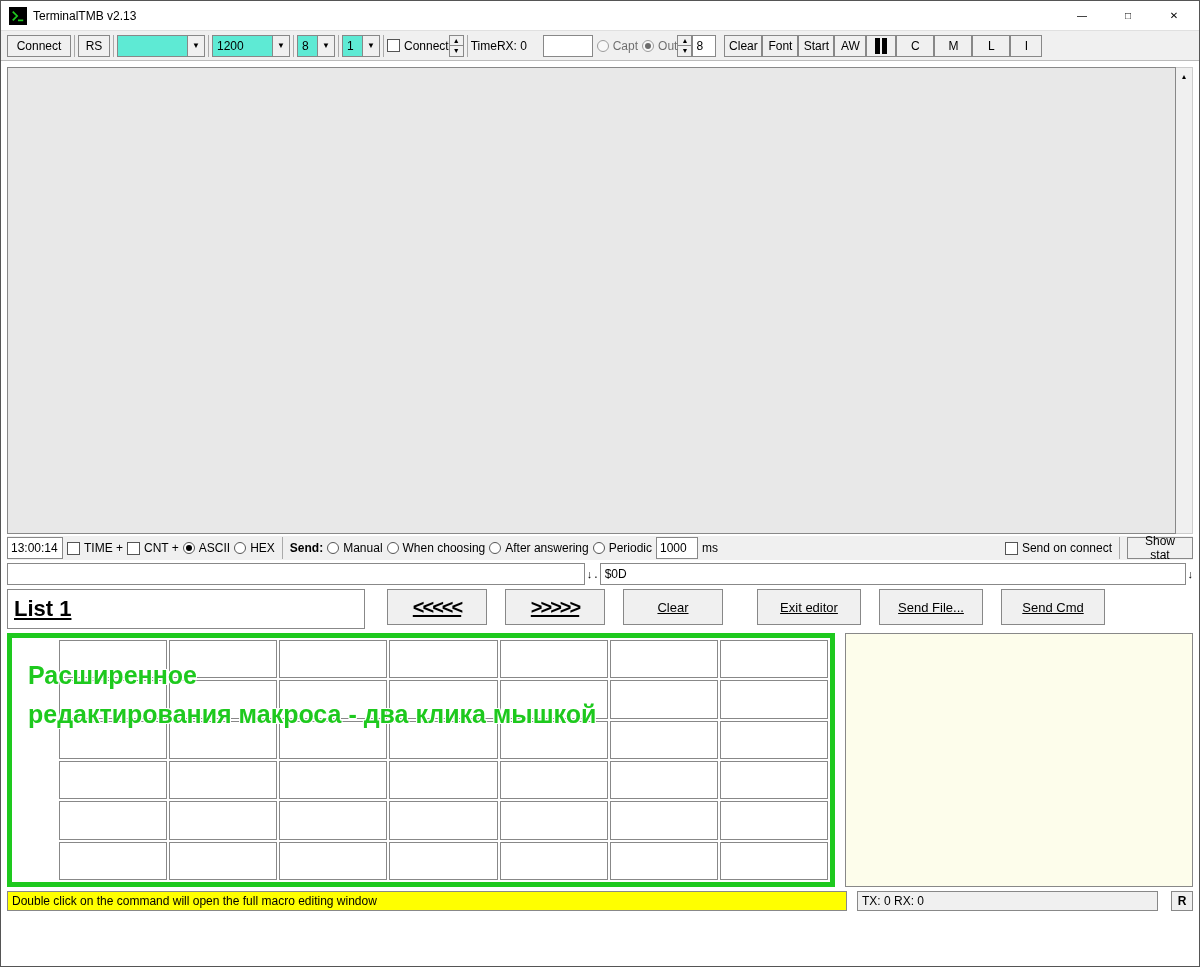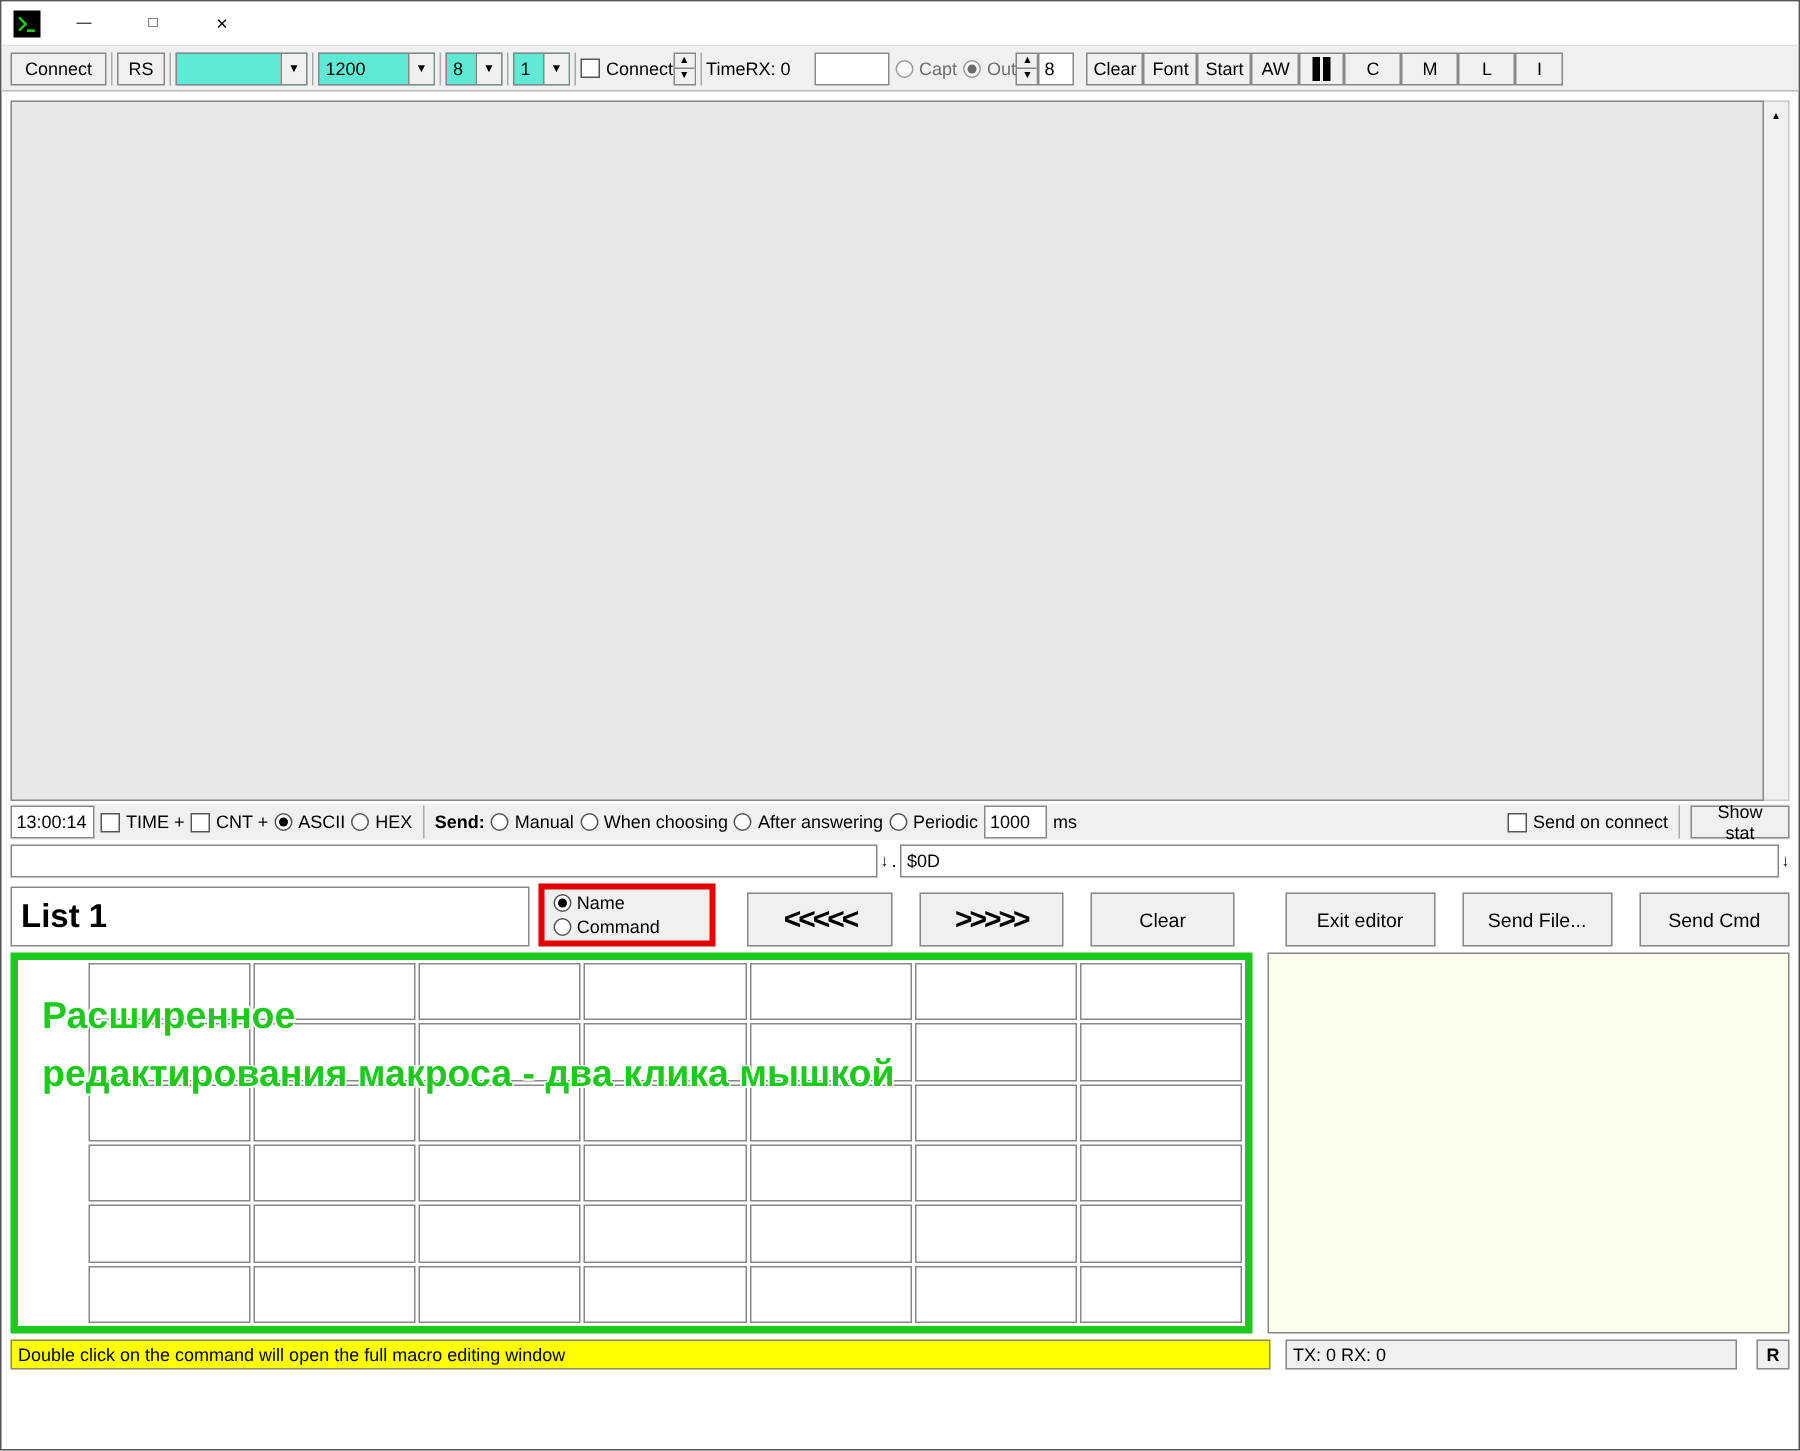--- a/index.html
+++ b/index.html
@@ -138,22 +138,22 @@
   .sendline {
     display:flex; align-items:center;
     margin:3px 6px 0 6px; gap:2px;
   }
   .big-input {
     flex:1; height:22px; border:1px solid #888; background:#fff;
   }
   .down-icon { font-size:11px; }
 
   .editor-row {
-    display:flex; align-items:flex-end;
-    margin:4px 6px 0 6px; gap:6px;
+    display:flex; align-items:flex-start;
+    margin:4px 6px 0 6px; gap:6px;text-decoration:underline;
   }
   .list-title {
     width:358px; height:40px;
     border:1px solid #888; background:#fff;
     padding:0 6px;
     display:flex; align-items:center;
     font-size:22px; font-weight:bold;
   }
   .red-box {
     width:122px;
@@ -250,20 +250,21 @@
 </head>
 <body>
 
 <div class="titlebar">
   <div class="app-icon">
     <svg viewBox="0 0 16 16">
         <path d="M2 3 L7 8 L2 13" stroke="#1ec91e" stroke-width="2" fill="none"></path>
         <line x1="8" y1="13" x2="14" y2="13" stroke="#1ec91e" stroke-width="2"></line>
       </svg>
   </div>
+  <div class="title-text">TerminalTMB v2.13</div>
   <div class="win-controls">
     <div class="win-btn">—</div>
     <div class="win-btn">□</div>
     <div class="win-btn">✕</div>
   </div>
 </div>
 
 <div class="toolbar">
   <button class="btn" style="width:64px">Connect</button>
   <div class="sep"></div>
@@ -391,30 +392,20 @@
   <span class="down-icon">↓</span>
   <span>.</span>
   <div class="big-input" style="flex:1;display:flex;align-items:center;padding:0 4px">
       <span>$0D</span>
     </div>
   <span class="down-icon">↓</span>
 </div>
 
 <div class="editor-row">
   <div class="list-title">List 1</div>
-  <div class="red-box">
-    <label class="lbl">
-        <span class="radio checked"></span>
-        <span>Name</span>
-      </label>
-    <label class="lbl">
-        <span class="radio"></span>
-        <span>Command</span>
-      </label>
-  </div>
   <div style="width:10px"></div>
   <div class="nav-btn">&lt;&lt;&lt;&lt;&lt;</div>
   <div style="width:6px"></div>
   <div class="nav-btn">&gt;&gt;&gt;&gt;&gt;</div>
   <div style="width:6px"></div>
   <div class="act-btn" style="width:100px">Clear</div>
   <div style="width:22px"></div>
   <div class="act-btn" style="width:104px">Exit editor</div>
   <div style="width:6px"></div>
   <div class="act-btn" style="width:104px">Send File...</div>

